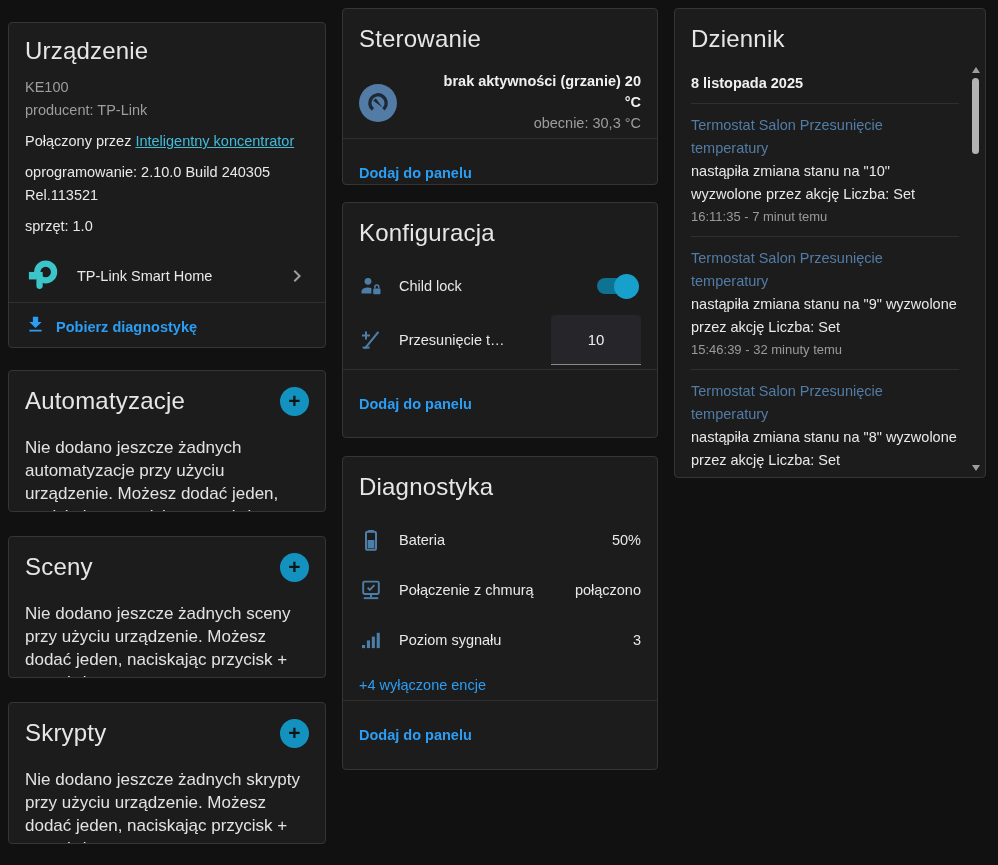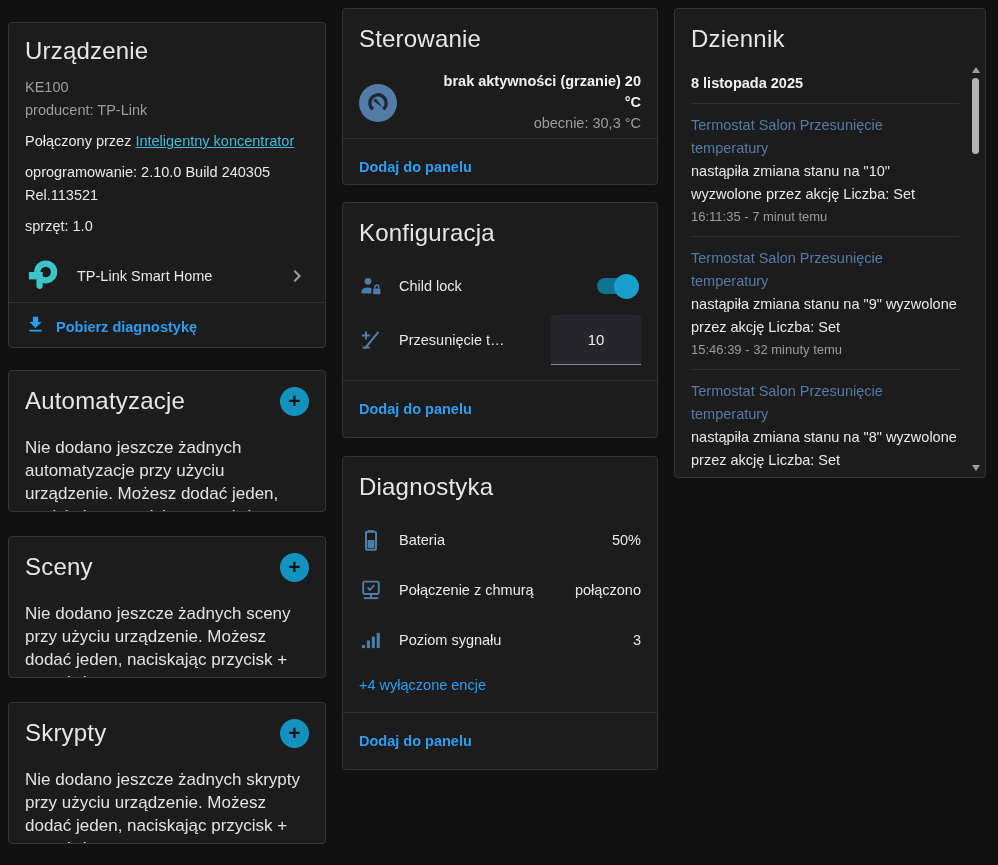--- a/index.html
+++ b/index.html
@@ -50,21 +50,21 @@
     width:29px;height:29px;border-radius:50%;background:#1492bf;flex:none;cursor:pointer;
     color:#141414;font-size:21px;font-weight:bold;line-height:27px;text-align:center;
   }
   .empty-text{margin:7px 0 0 0;font-size:17px;line-height:23px;color:#e2e2e2;}
 
   
   .controls-card{height:177px;margin-bottom:17px;}
   .config-card{height:236px;margin-bottom:18px;}
   .diag-card{height:314px;}
   .card-footer{
-    border-top:1px solid #2f2f2f;padding:19px 16px;margin-top:auto;cursor:pointer;
+    border-top:1px solid #2f2f2f;padding:25px 16px;margin-top:auto;cursor:pointer;
   }
   .ent-row{display:flex;align-items:center;gap:16px;padding:4px 0;min-height:50px;}
   .row-icon{width:24px;height:24px;flex:none;}
   .row-icon svg{width:24px;height:24px;fill:#4d7ea8;}
   .row-label{font-size:14.5px;color:#e8e8e8;flex:1;white-space:nowrap;overflow:hidden;}
   .row-value{font-size:14.5px;color:#e8e8e8;text-align:right;}
   .climate-icon{
     width:38px;height:38px;border-radius:50%;background:#527ca6;flex:none;position:relative;
   }
   .state-block{margin-left:auto;text-align:right;line-height:21px;}

